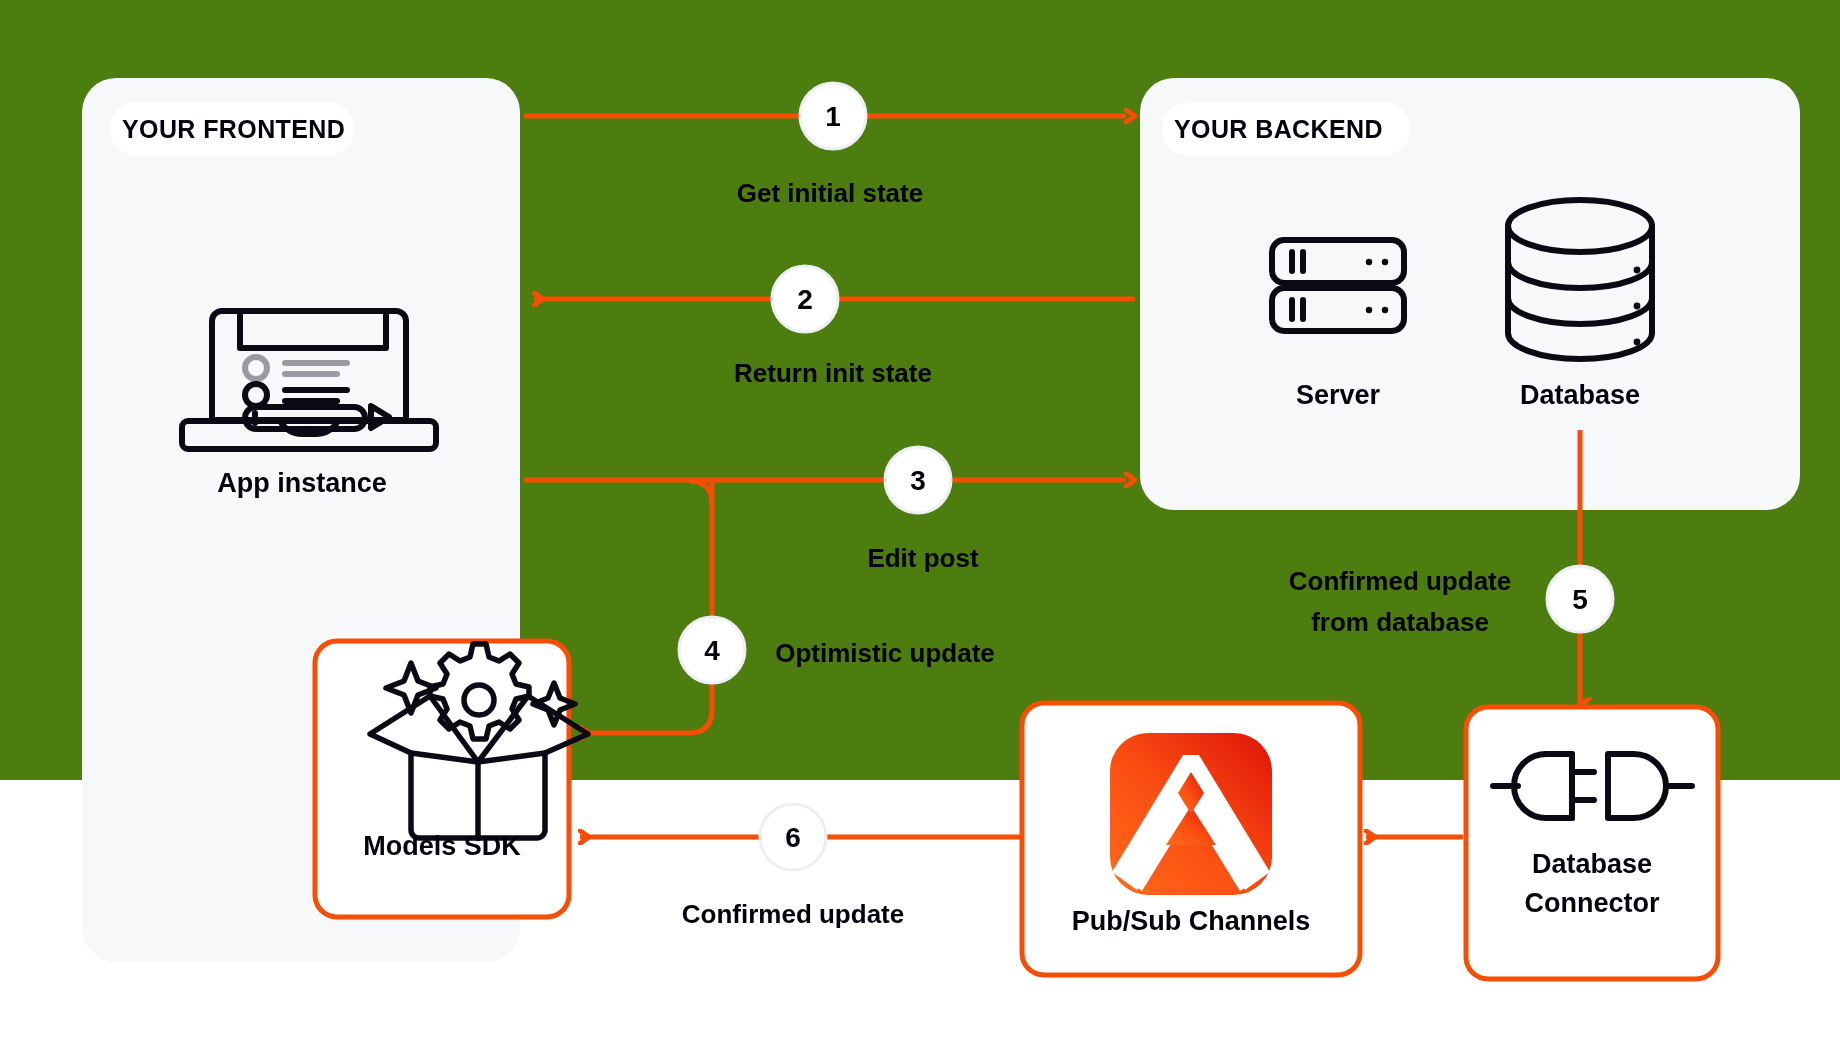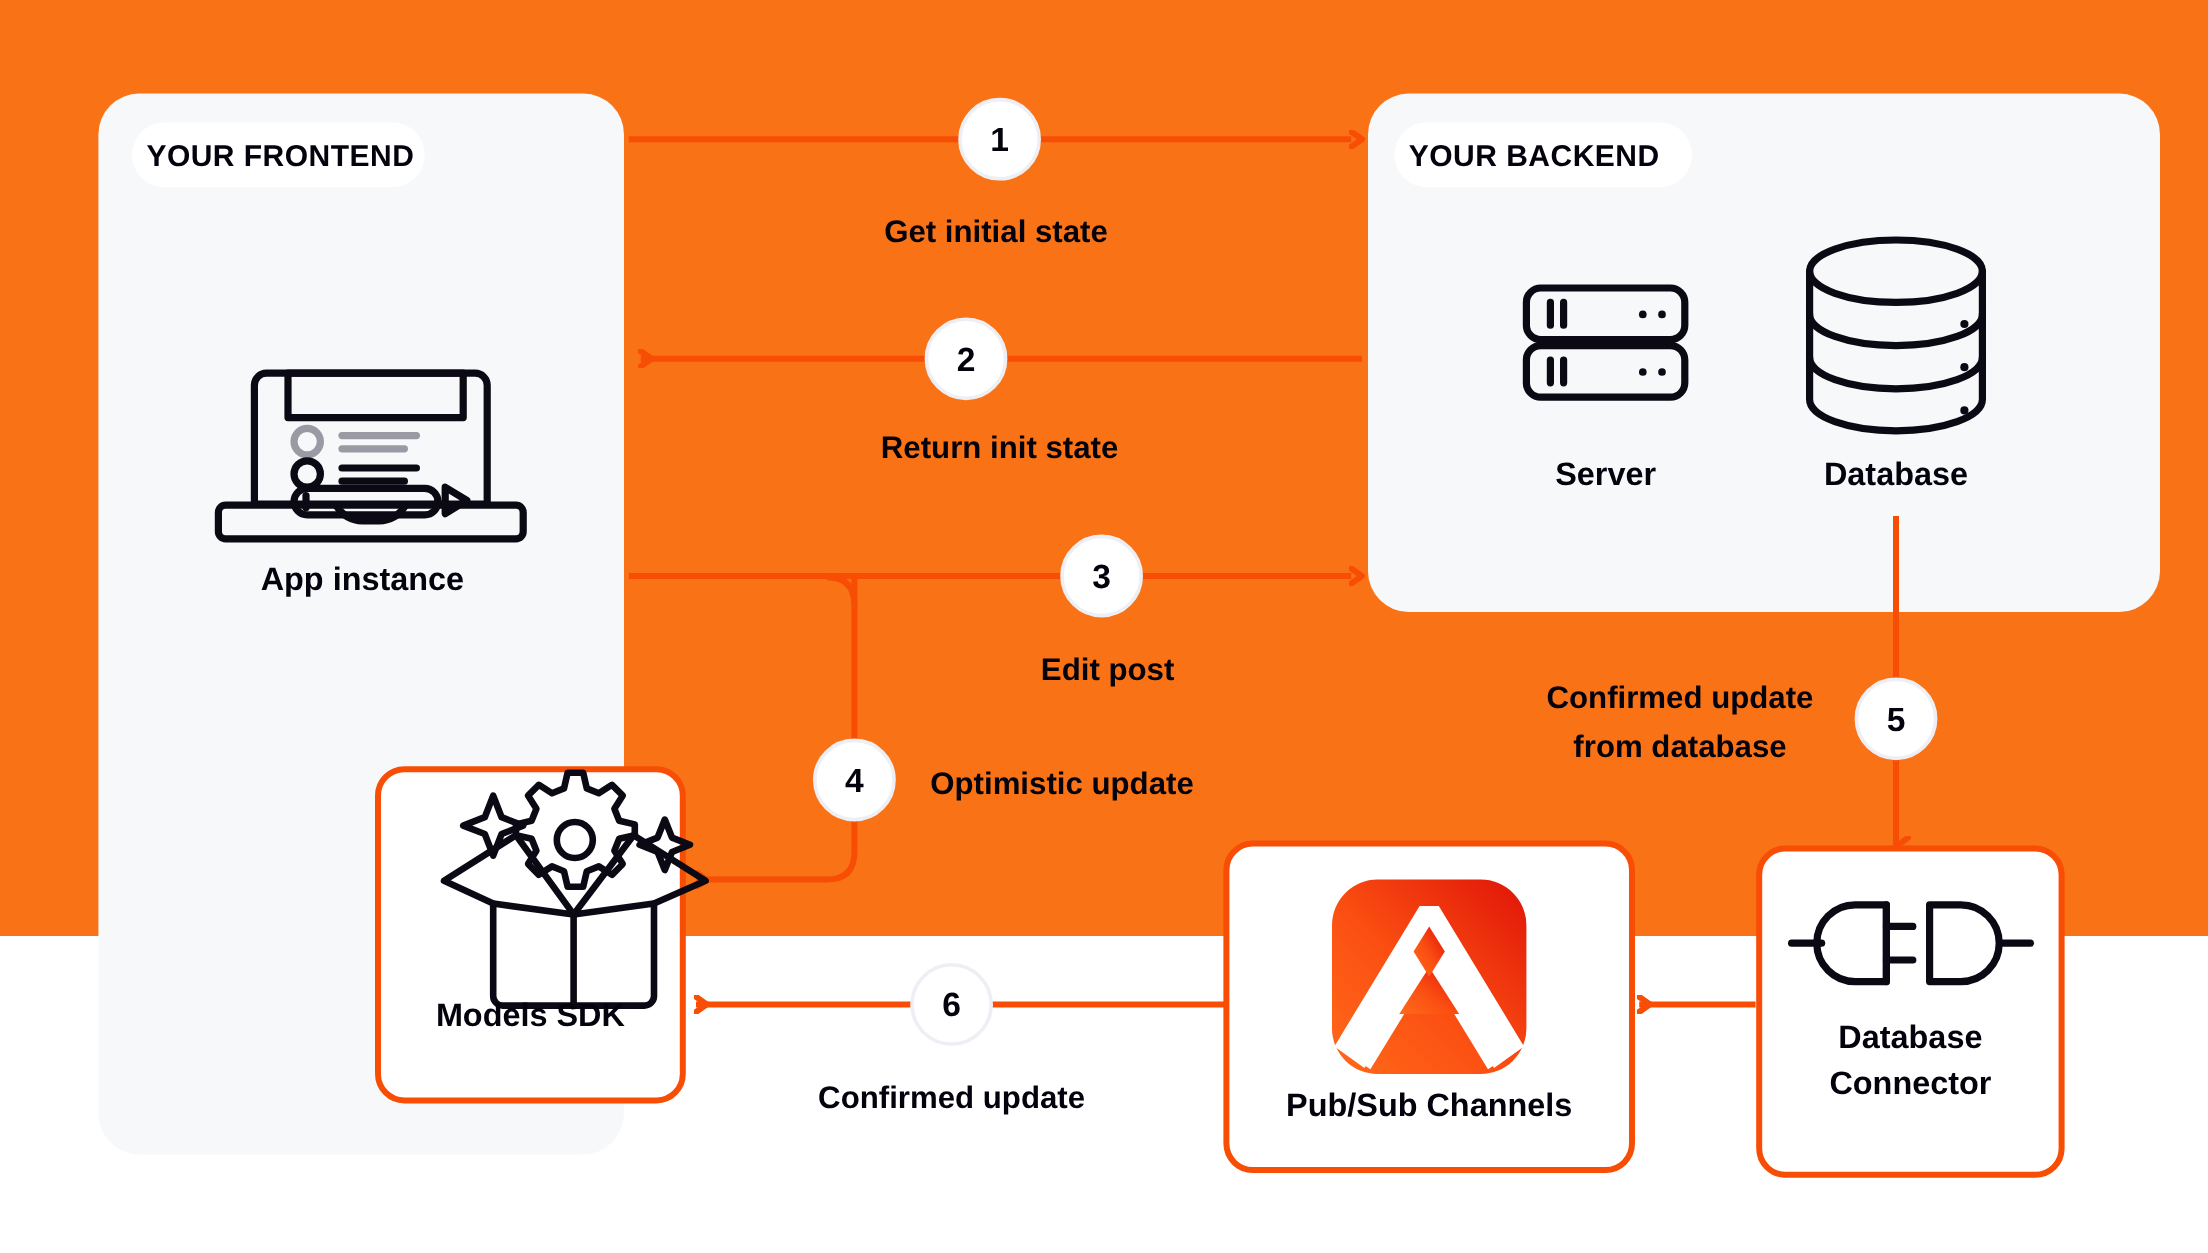--- a/index.html
+++ b/index.html
@@ -10,21 +10,21 @@
   body {
     width: 1840px;
     height: 1044px;
     font-family: "Liberation Sans", sans-serif;
     overflow: hidden;
   }
   #stage {
     position: relative;
     width: 1840px;
     height: 780px;
-    background: #f97316;
+    background: #4d7c0f;
   }
   svg.diagram {
     position: absolute;
     top: 0;
     left: 0;
     width: 1840px;
     height: 1044px;
   }
   .zone-label-text {
     font-family: "Liberation Sans", sans-serif;

